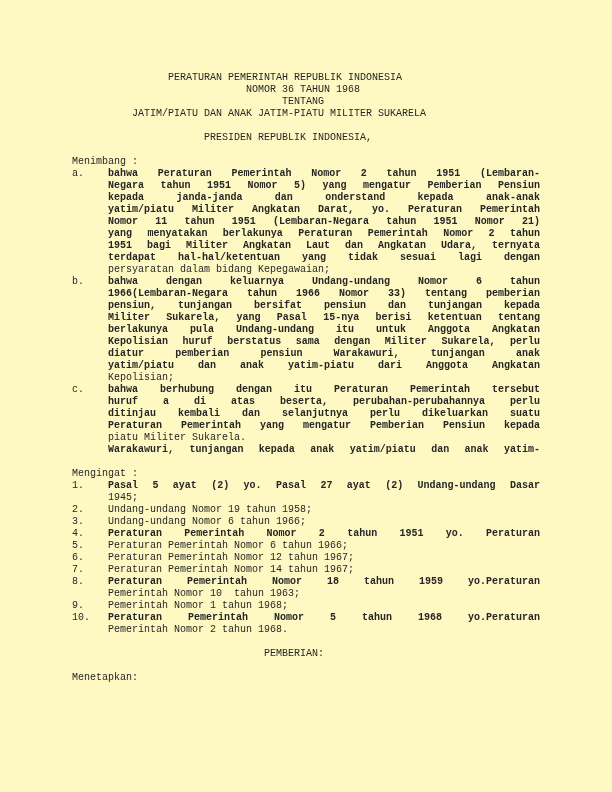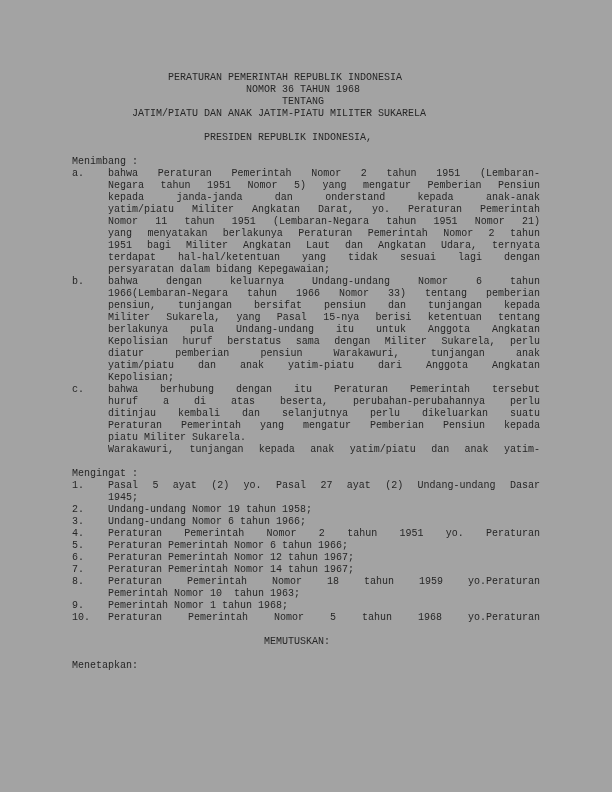--- a/index.html
+++ b/index.html
@@ -13,34 +13,35 @@
     overflow: hidden;
   }
   .page {
     position: absolute;
     top: 0;
     left: 0;
     width: 612px;
     height: 792px;
     box-sizing: border-box;
     padding: 72px 72px 0 72px;
-    background: #a3a3a3;
+    background: #fef9c3;
     font-family: "Liberation Mono", "DejaVu Sans Mono", monospace;
     font-size: 10px;
     line-height: 12px;
     color: #262626;
   }
   .line {
     white-space: pre-wrap;
     min-height: 12px;
   }
   .line.j {
     white-space: normal;
     text-align: justify;
     text-align-last: justify;
+    font-weight: bold;
   }
   .sp { height: 12px; }
   .item { display: flex; }
   .item .label {
     flex: 0 0 36px;
     width: 36px;
     white-space: pre;
   }
   .item .body {
     flex: 1 1 auto;
@@ -158,20 +159,21 @@
       <div class="item">
         <div class="label">9.</div>
         <div class="body">
           <div class="line">Pemerintah Nomor 1 tahun 1968;</div>
         </div>
       </div>
       <div class="item">
         <div class="label">10.</div>
         <div class="body">
           <div class="line j">Peraturan Pemerintah Nomor 5 tahun 1968 yo.Peraturan</div>
+          <div class="line">Pemerintah Nomor 2 tahun 1968.</div>
         </div>
       </div>
     </div>
   <div class="sp"></div>
-  <div class="line">                                MEMUTUSKAN:</div>
+  <div class="line">                                PEMBERIAN:</div>
   <div class="sp"></div>
   <div class="line">Menetapkan:</div>
 </div>
 
 </body></html>

